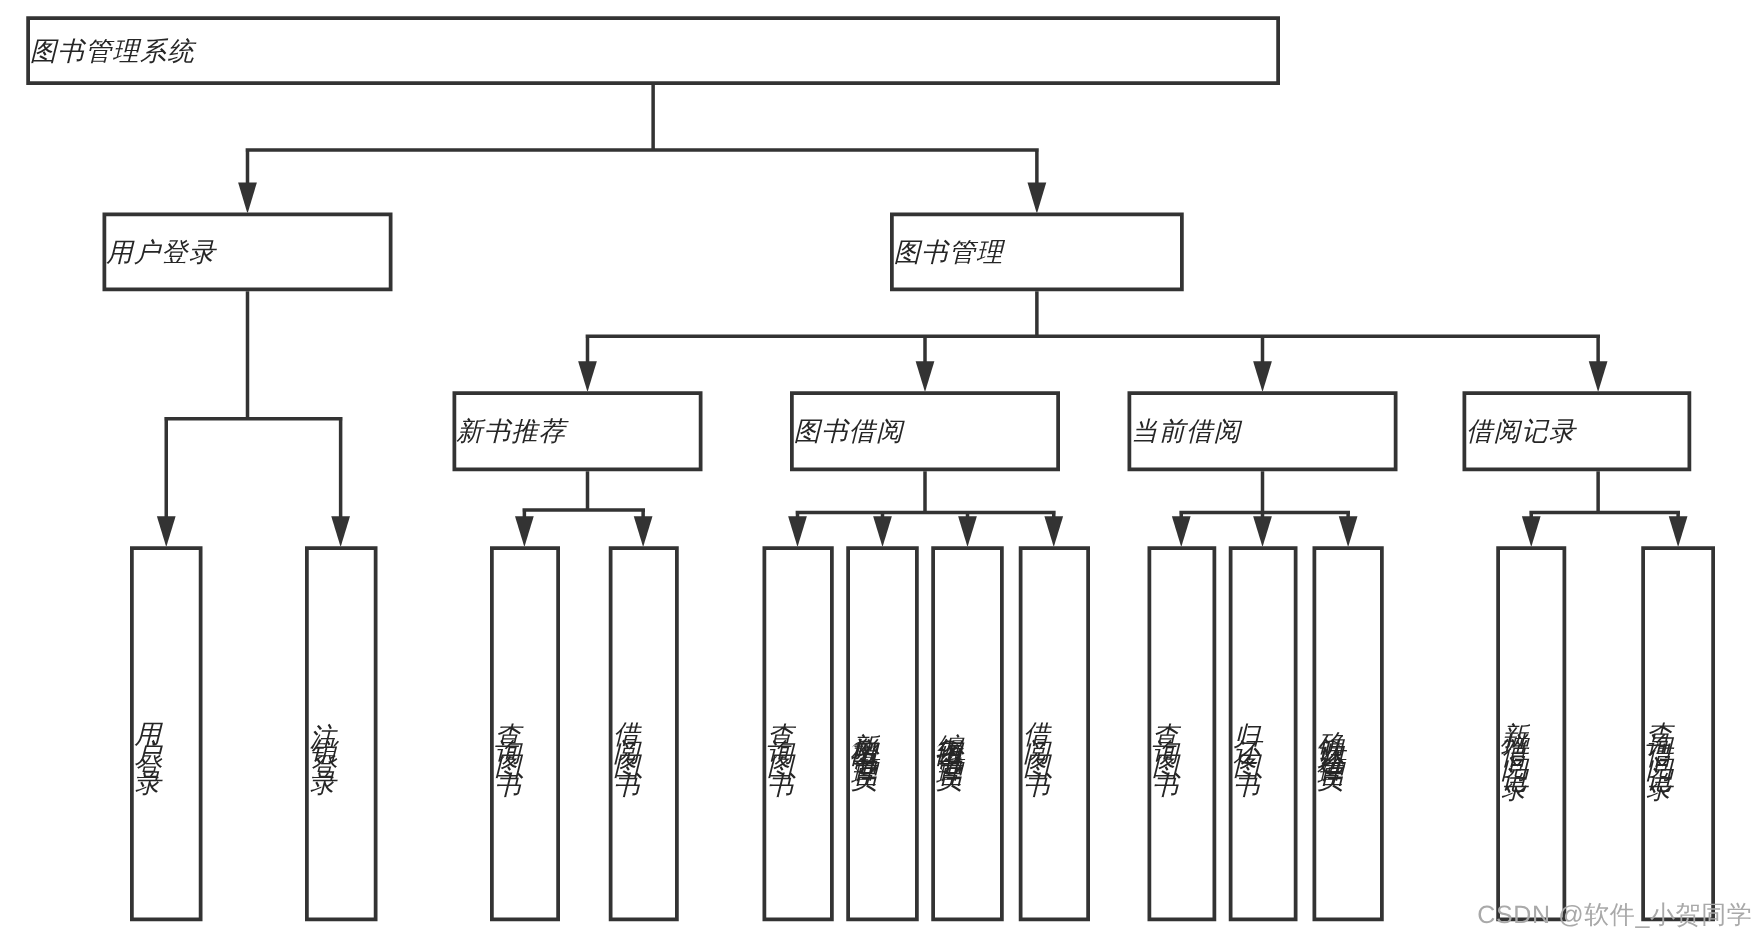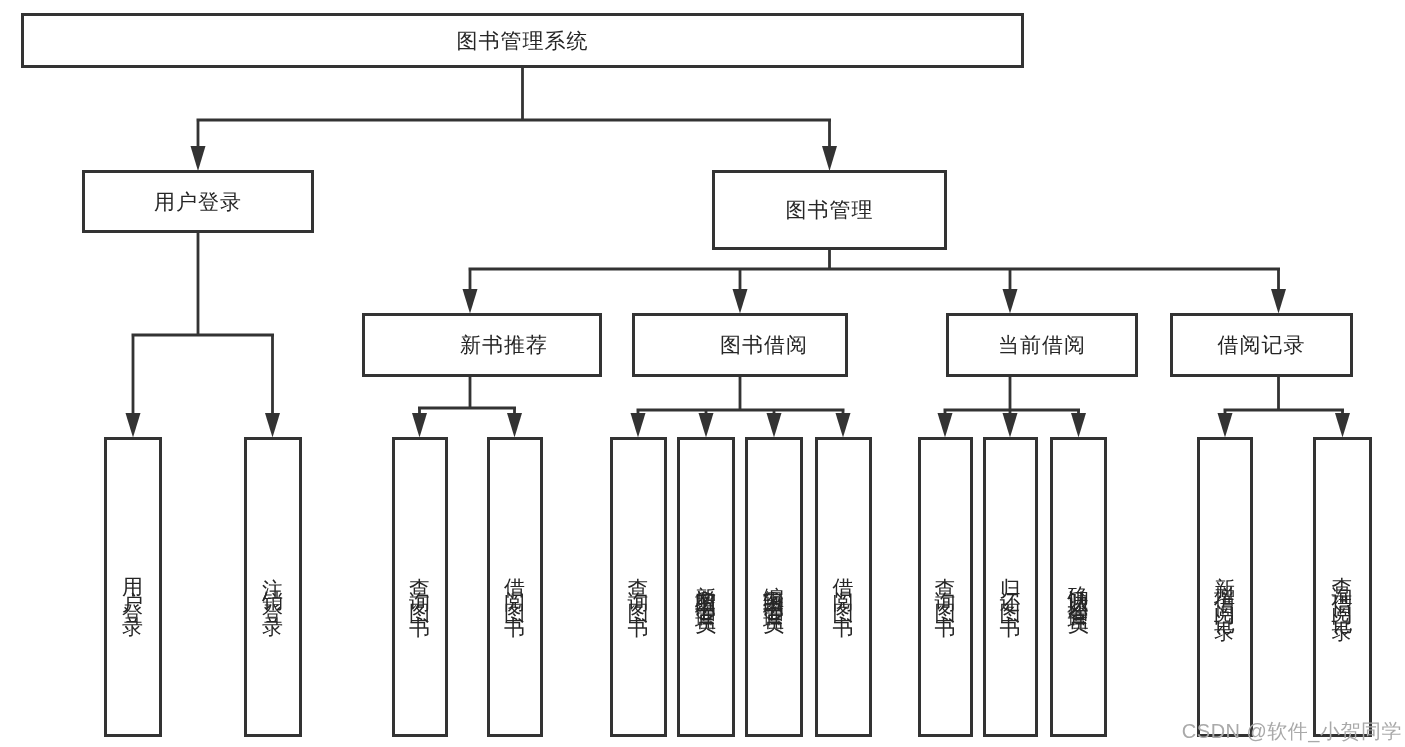--- a/index.html
+++ b/index.html
@@ -36,37 +36,38 @@
     fill: var(--line);
     stroke: none;
   }
 
   .node {
     position: absolute;
     border: 3px solid var(--line);
     background: var(--box-bg);
     display: flex;
     align-items: center;
-    justify-content: center;
+    justify-content: flex-start;
     color: var(--text);
     z-index: 2;
+    font-style: italic;
   }
   .node .lbl {
     font-size: 21px;
     letter-spacing: 1px;
     white-space: nowrap;
   }
 
   
   .root-box  { left: 21px;  top: 13px;  width: 1003px; height: 55px; }
   .lv2-a     { left: 82px;  top: 170px; width: 232px;  height: 63px; }
-  .lv2-b     { left: 712px; top: 170px; width: 235px;  height: 80px; }
-  .lv3-a     { left: 362px;  top: 313px; width: 240px; height: 64px; padding-left: 44px; }
-  .lv3-b     { left: 632px;  top: 313px; width: 216px; height: 64px; padding-left: 48px; }
-  .lv3-c     { left: 902px;  top: 313px; width: 192px; height: 64px; margin-left: 44px; }
+  .lv2-b     { left: 712px; top: 170px; width: 235px;  height: 63px; }
+  .lv3-a     { left: 362px;  top: 313px; width: 200px; height: 64px; }
+  .lv3-b     { left: 632px;  top: 313px; width: 216px; height: 64px; }
+  .lv3-c     { left: 902px;  top: 313px; width: 216px; height: 64px; }
   .lv3-d     { left: 1170px; top: 313px; width: 183px; height: 64px; }
 
   
   .leaf {
     top: 437px;
     height: 300px;
   }
   .leaf .lbl {
     writing-mode: vertical-rl;
     text-orientation: mixed;

